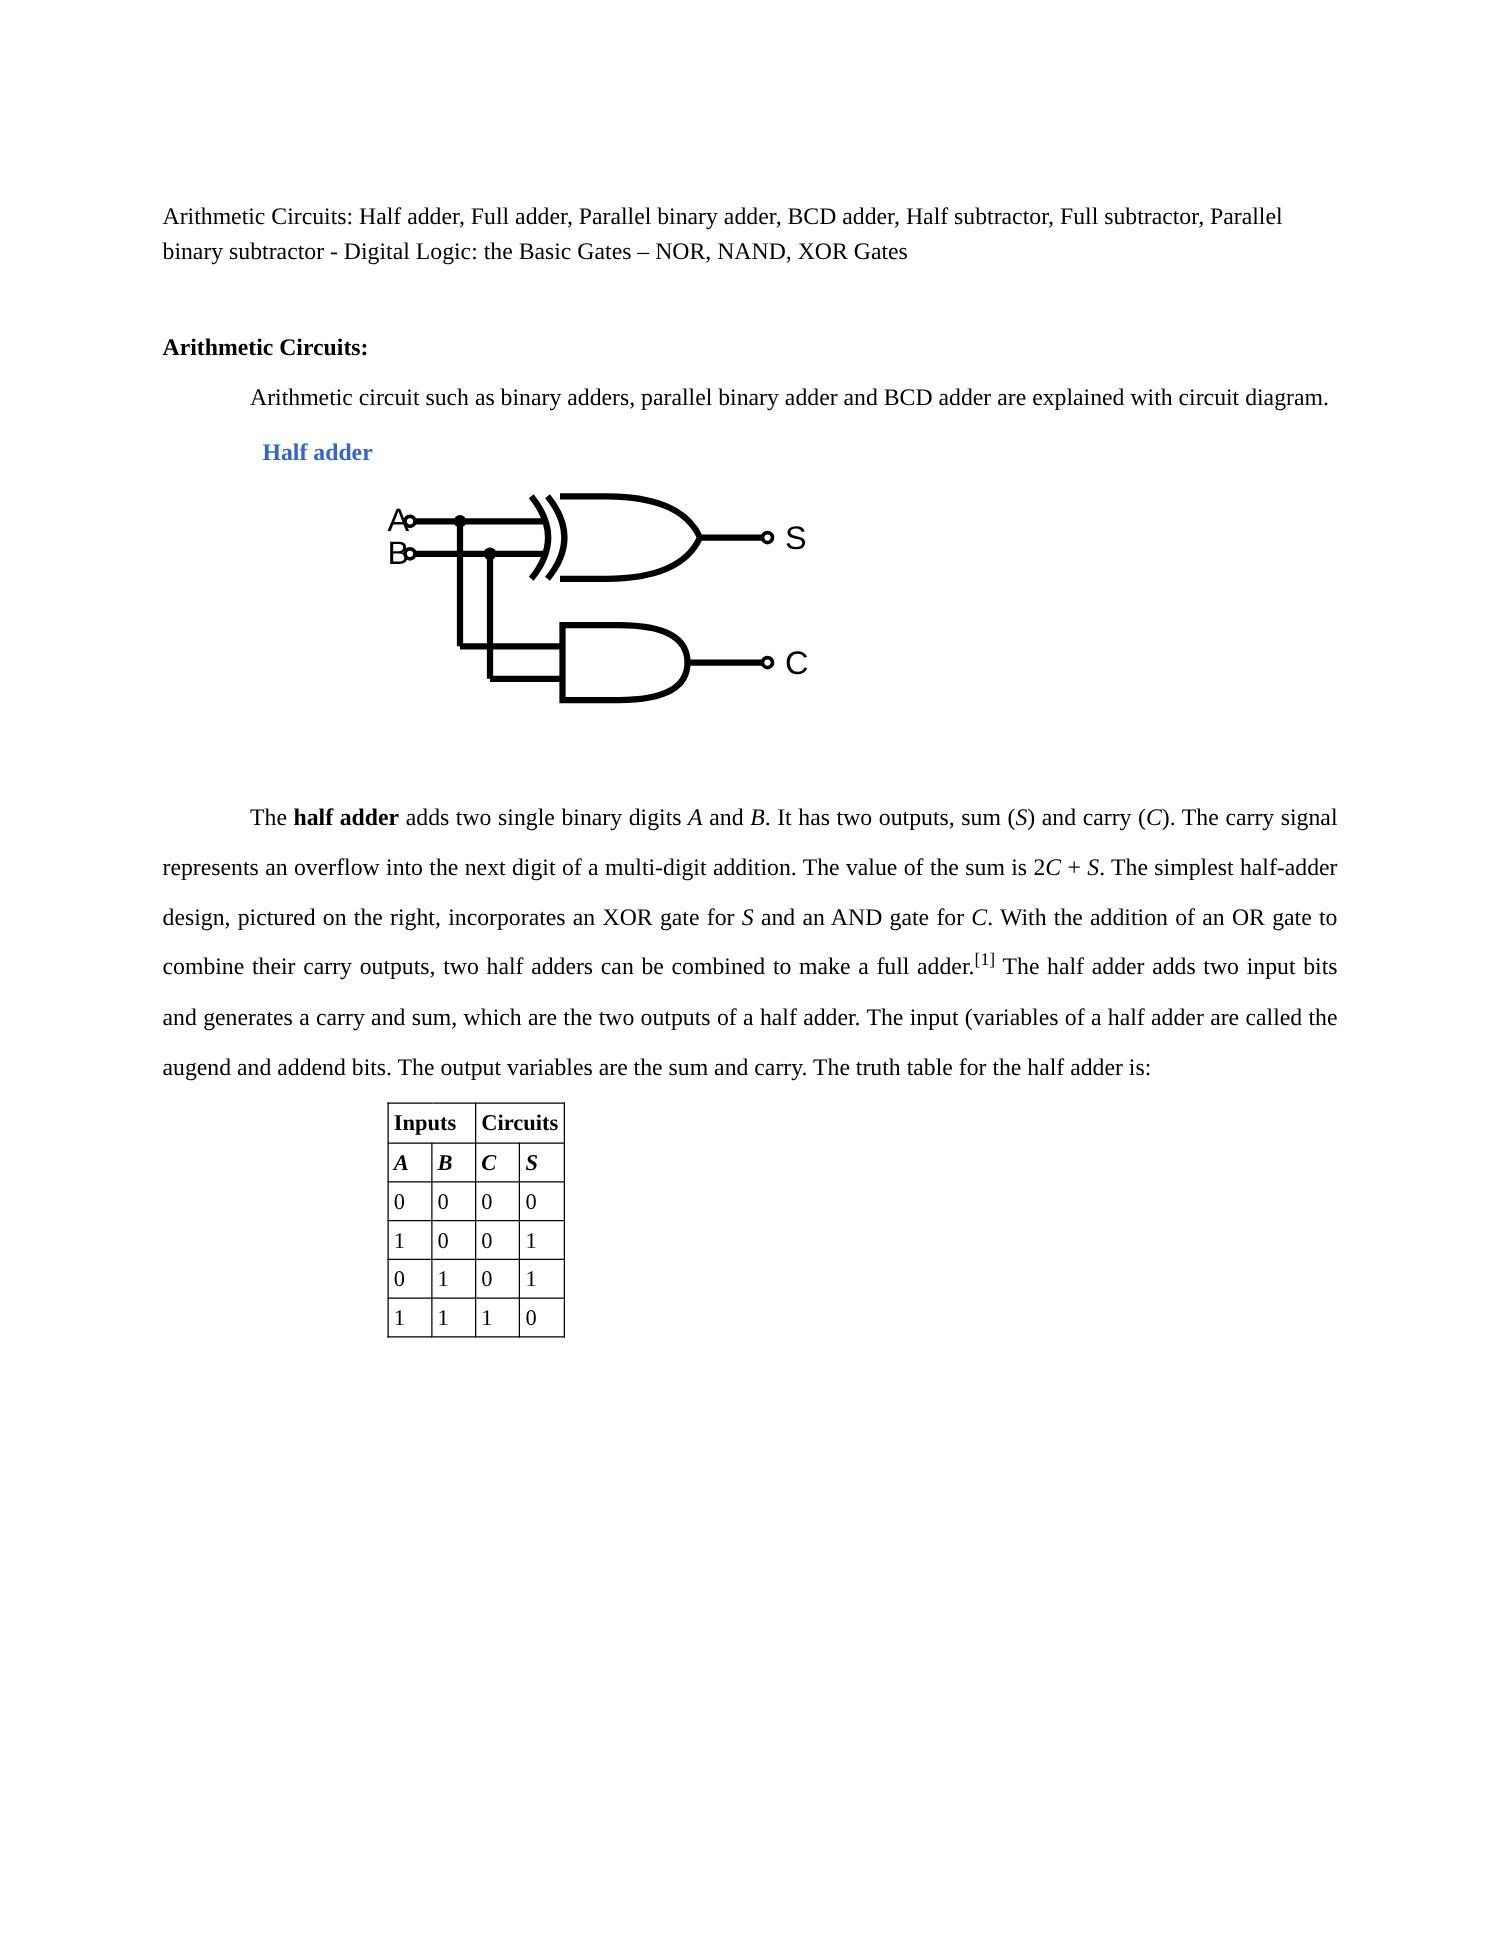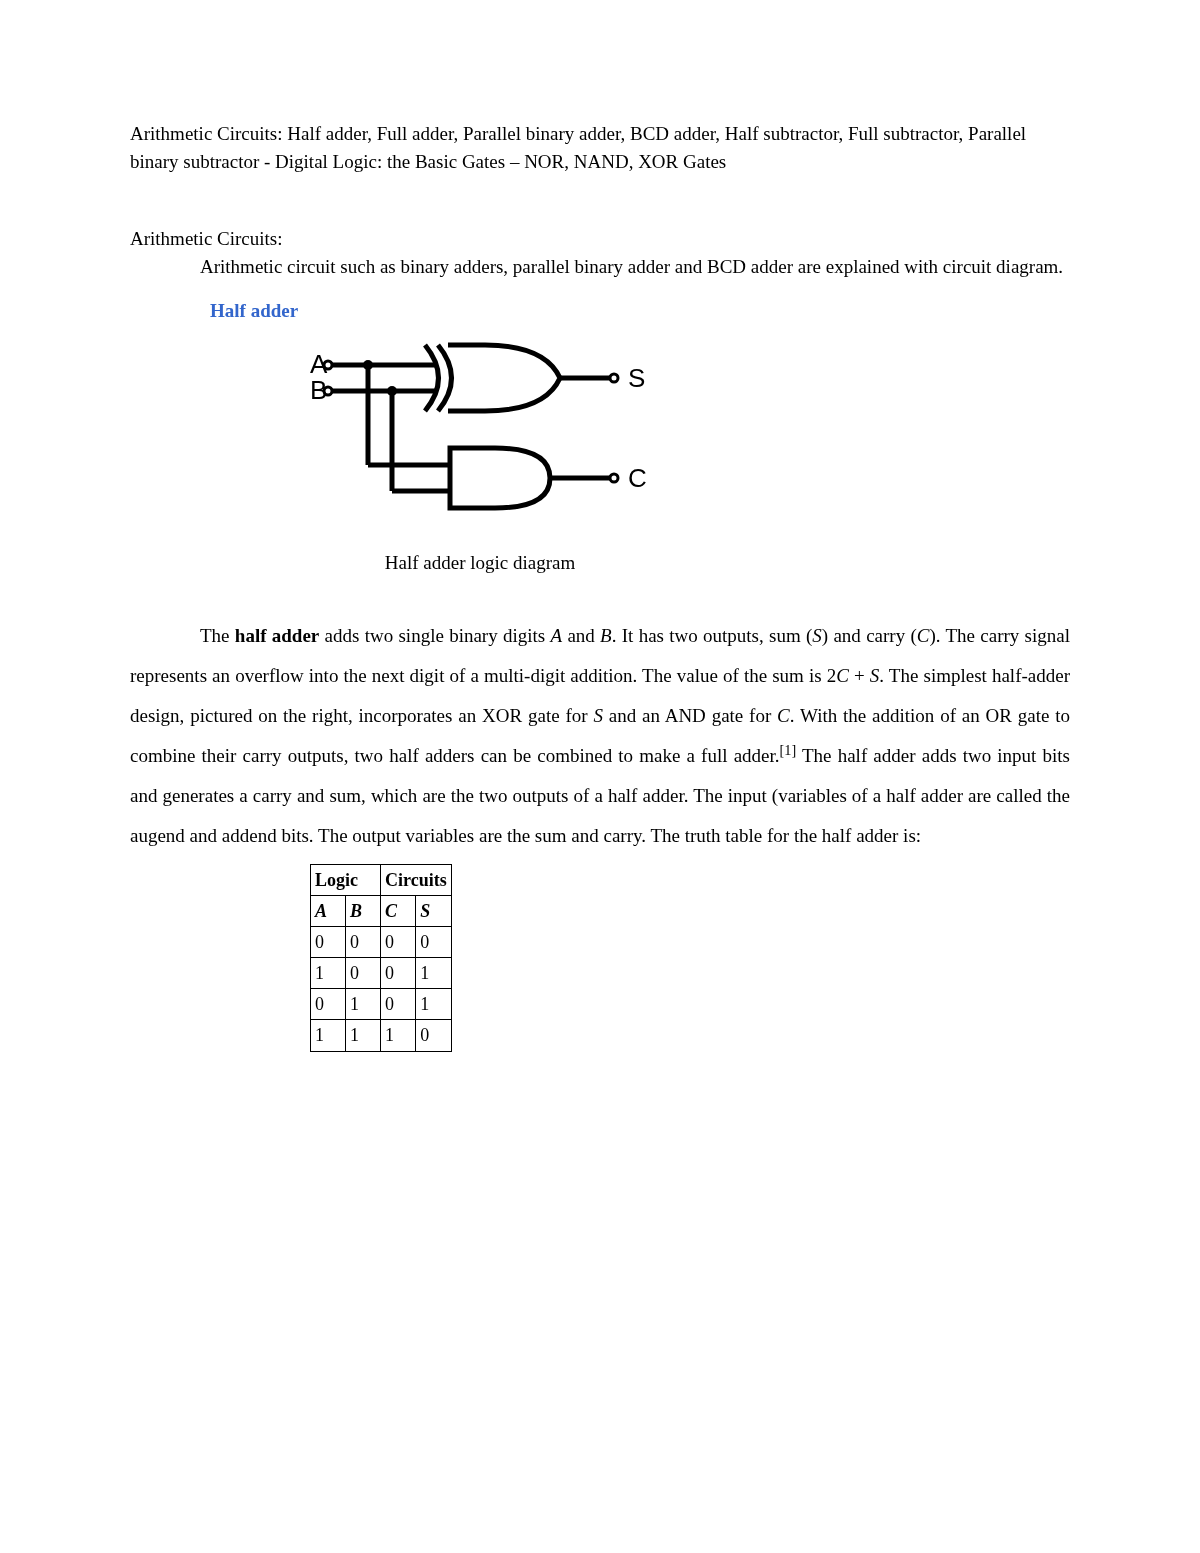--- a/index.html
+++ b/index.html
@@ -8,23 +8,25 @@
       background: #fff;
       margin: 0;
       padding: 120px 130px 60px 130px;
       width: 1200px;
       box-sizing: border-box;
       font-size: 19px;
       line-height: 1.45;
     }
     .topic-list {
       margin-bottom: 50px;
+      margin-top: 40px;
     }
     .section-heading {
-      font-weight: normal;
+      font-weight: bold;
+      margin-bottom: 12px;
     }
     .intro-para {
       text-indent: 70px;
       text-align: justify;
       margin-bottom: 17px;
     }
     .subheading {
       color: #3366cc;
       font-weight: bold;
       margin-left: 80px;
@@ -113,31 +115,30 @@
     <line x1="270" y1="45" x2="320" y2="45" stroke="#000" stroke-width="5"></line>
     <circle cx="324" cy="45" r="4" fill="none" stroke="#000" stroke-width="3"></circle>
     <text x="338" y="54" font-size="26">S</text>
 
     <path d="M160 115 L205 115 Q260 115 260 145 Q260 175 205 175 L160 175 Z" fill="none" stroke="#000" stroke-width="5"></path>
 
     <line x1="260" y1="145" x2="320" y2="145" stroke="#000" stroke-width="5"></line>
     <circle cx="324" cy="145" r="4" fill="none" stroke="#000" stroke-width="3"></circle>
     <text x="338" y="154" font-size="26">C</text>
   </svg>
-  <div class="diagram-caption">Half adder logic diagram</div>
 </div>
 
 <div class="body-para">
   <span>The </span><b>half adder</b><span> adds two single binary digits </span><i>A</i><span> and </span><i>B</i><span>. It has two outputs, sum (</span><i>S</i><span>) and carry (</span><i>C</i><span>). The carry signal represents an overflow into the next digit of a multi-digit addition. The value of the sum is 2</span><i>C</i><span> + </span><i>S</i><span>. The simplest half-adder design, pictured on the right, incorporates an XOR gate for </span><i>S</i><span> and an AND gate for </span><i>C</i><span>. With the addition of an OR gate to combine their carry outputs, two half adders can be combined to make a full adder.</span><sup>[1]</sup><span> The half adder adds two input bits and generates a carry and sum, which are the two outputs of a half adder. The input (variables of a half adder are called the augend and addend bits. The output variables are the sum and carry. The truth table for the half adder is:</span>
 </div>
 
 <table class="truth-table">
   <tbody>
       <tr>
-    <th colspan="2">Logic</th>
+    <th colspan="2">Inputs</th>
     <th colspan="2">Circuits</th>
   </tr>
   <tr>
     <td class="col-header">A</td>
     <td class="col-header">B</td>
     <td class="col-header">C</td>
     <td class="col-header">S</td>
   </tr>
   <tr>
     <td>0</td>

